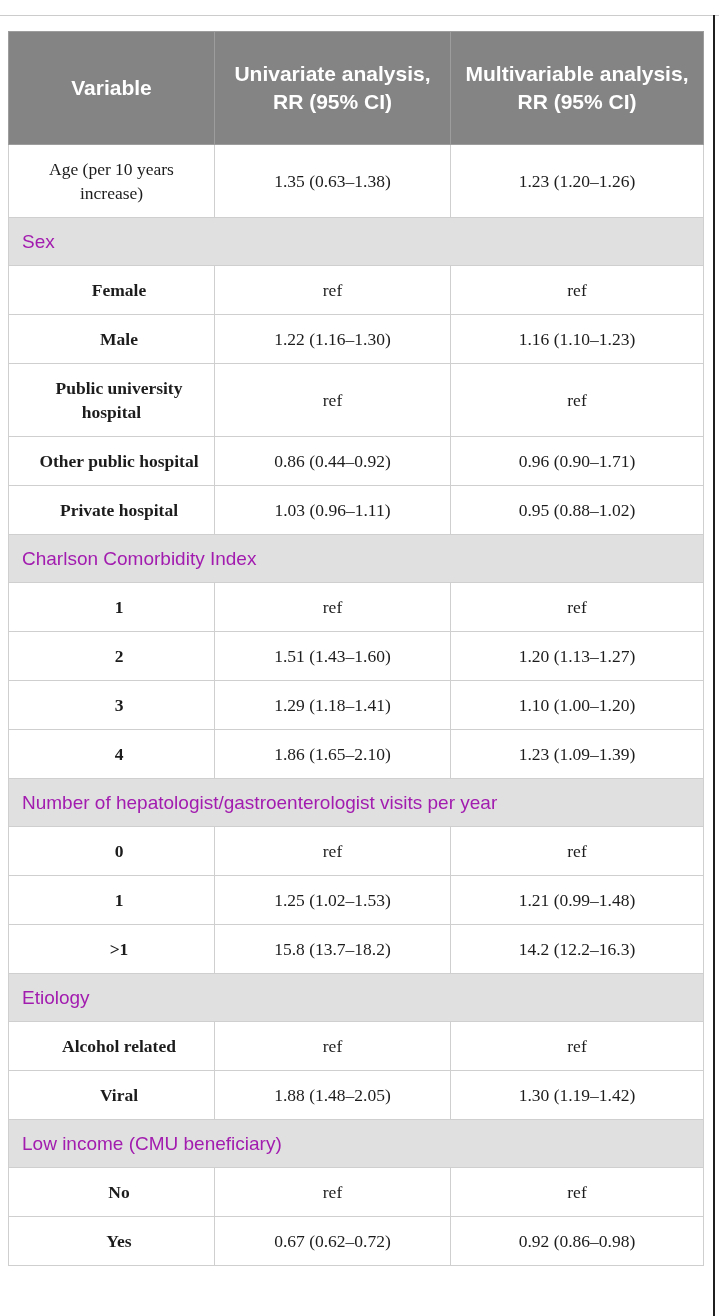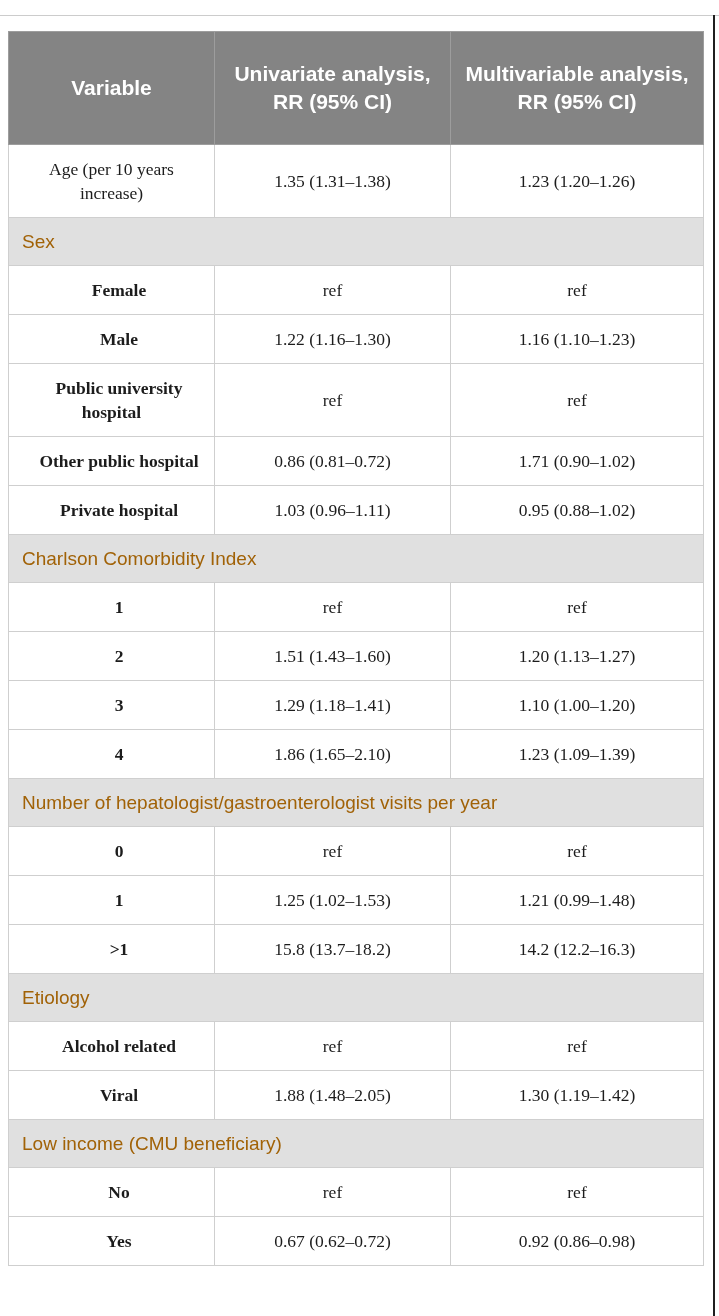--- a/index.html
+++ b/index.html
@@ -79,21 +79,21 @@
   td.val {
     text-align: center;
     padding: 12px 8px;
   }
   tr.section { height: 48px; }
   tr.section td {
     background: var(--section-bg, #e0e0e0);
     font-family: "Liberation Sans", sans-serif;
     font-size: 19px;
     font-weight: 500;
-    color: #a16207;
+    color: #a21caf;
     text-align: left;
     padding: 11px 7px 11px 13px;
     line-height: 24px;
   }
 </style>
 </head>
 <body>
 
 <div class="page">
   <div class="top-rule"></div>
@@ -107,21 +107,21 @@
     <thead>
       <tr>
         <th>Variable</th>
         <th>Univariate analysis, RR (95% CI)</th>
         <th>Multivariable analysis, RR (95% CI)</th>
       </tr>
     </thead>
     <tbody>
         <tr class="data">
     <td class="var">Age (per 10 years increase)</td>
-    <td class="val">1.35 (1.31–1.38)</td>
+    <td class="val">1.35 (0.63–1.38)</td>
     <td class="val">1.23 (1.20–1.26)</td>
   </tr>
         <tr class="section">
     <td colspan="3">Sex</td>
   </tr>
         <tr class="data indent">
     <td class="var">Female</td>
     <td class="val">ref</td>
     <td class="val">ref</td>
   </tr>
@@ -130,22 +130,22 @@
     <td class="val">1.22 (1.16–1.30)</td>
     <td class="val">1.16 (1.10–1.23)</td>
   </tr>
         <tr class="data indent">
     <td class="var">Public university hospital</td>
     <td class="val">ref</td>
     <td class="val">ref</td>
   </tr>
         <tr class="data indent">
     <td class="var">Other public hospital</td>
-    <td class="val">0.86 (0.81–0.72)</td>
-    <td class="val">1.71 (0.90–1.02)</td>
+    <td class="val">0.86 (0.44–0.92)</td>
+    <td class="val">0.96 (0.90–1.71)</td>
   </tr>
         <tr class="data indent">
     <td class="var">Private hospital</td>
     <td class="val">1.03 (0.96–1.11)</td>
     <td class="val">0.95 (0.88–1.02)</td>
   </tr>
         <tr class="section">
     <td colspan="3">Charlson Comorbidity Index</td>
   </tr>
         <tr class="data indent">

